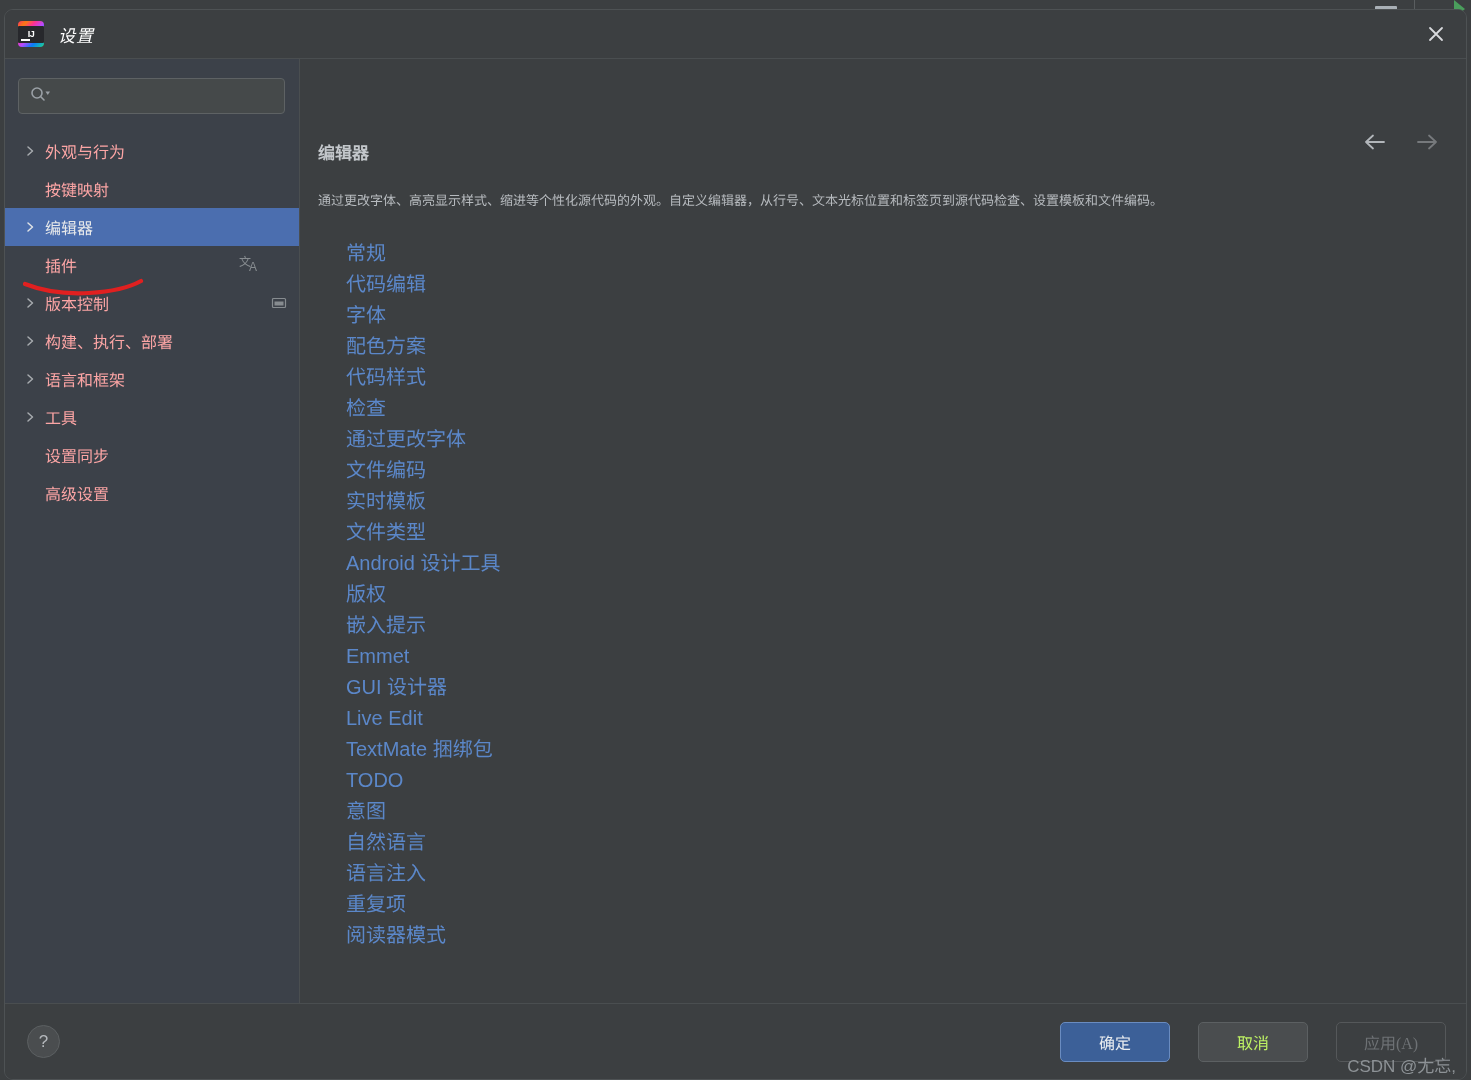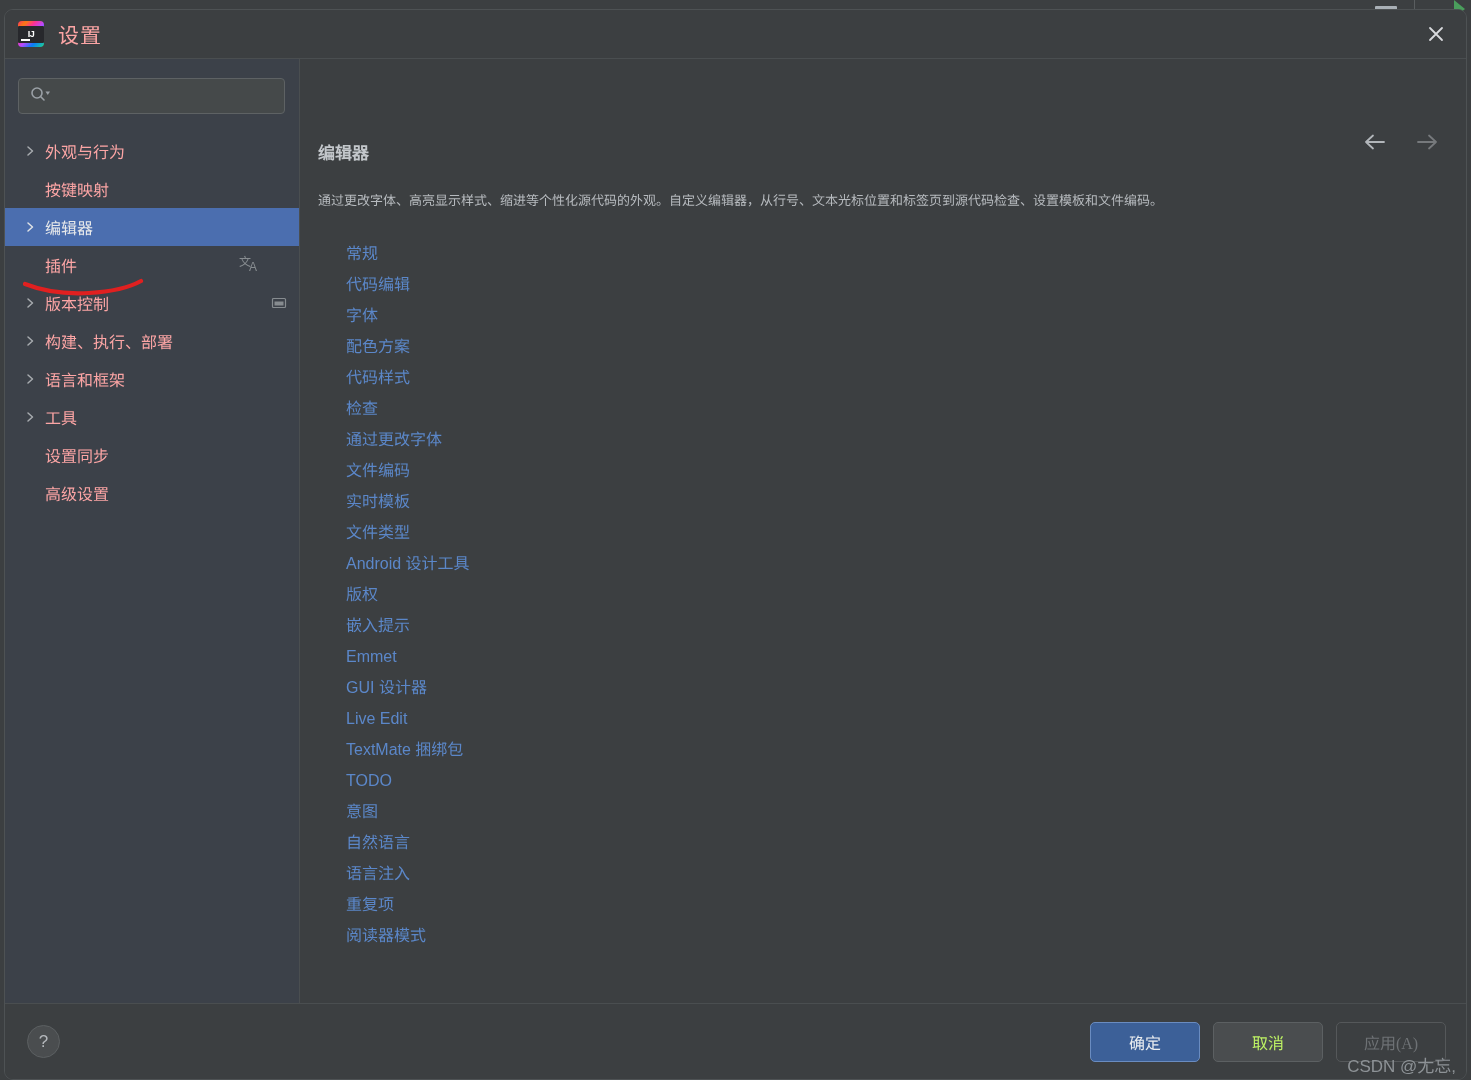--- a/index.html
+++ b/index.html
@@ -70,21 +70,21 @@
     display: flex; align-items: center; justify-content: center;
     letter-spacing: -0.5px;
     border-radius: 1px;
     position: relative;
   }
   #app-logo .glyph::after {
     content: ""; position: absolute;
     left: 3px; bottom: 2px; width: 9px; height: 2px; background: #ffffff;
   }
   #dialog-title {
-    font-size: 21px; color: #fca5a5; letter-spacing: 1px;
+    font-size: 17px; color: #ffffff; letter-spacing: 1px; font-style: italic;
   }
   #close-button {
     position: absolute; right: 10px; top: 50%;
     transform: translateY(-50%);
     width: 40px; height: 40px;
     display: flex; align-items: center; justify-content: center;
     cursor: pointer; border-radius: 3px;
   }
   #close-button svg { display: block; }
 
@@ -175,21 +175,21 @@
     font-size: 13px; color: #b6babe;
     line-height: 1.68;
     max-width: 1126px;
   }
   #link-list {
     margin-top: 26px;
     margin-left: 28px;
     display: flex; flex-direction: column;
   }
   .settings-link {
-    font-size: 16px;
+    font-size: 20px;
     color: #5b87c9;
     line-height: 31px;
     height: 31px;
     cursor: pointer;
     width: fit-content;
     white-space: nowrap;
   }
 
   
   #dialog-footer {
@@ -204,21 +204,21 @@
     width: 33px; height: 33px; border-radius: 50%;
     background: #4a4d4f;
     border: 1px solid #5c6062;
     color: #b4b8bc; font-size: 17px;
     display: flex; align-items: center; justify-content: center;
     cursor: pointer;
   }
   #footer-buttons {
     position: absolute; right: 20px; top: 50%;
     transform: translateY(-50%);
-    display: flex; gap: 13px; align-items: center; border-radius: 6px;
+    display: flex; gap: 28px; align-items: center; border-radius: 6px;
   }
   .dialog-button {
     height: 40px; min-width: 110px;
     border-radius: 5px;
     font-size: 16px;
     font-family: "Liberation Sans", sans-serif;
     display: flex; align-items: center; justify-content: center;
     cursor: pointer;
     padding: 0 16px;
   }

